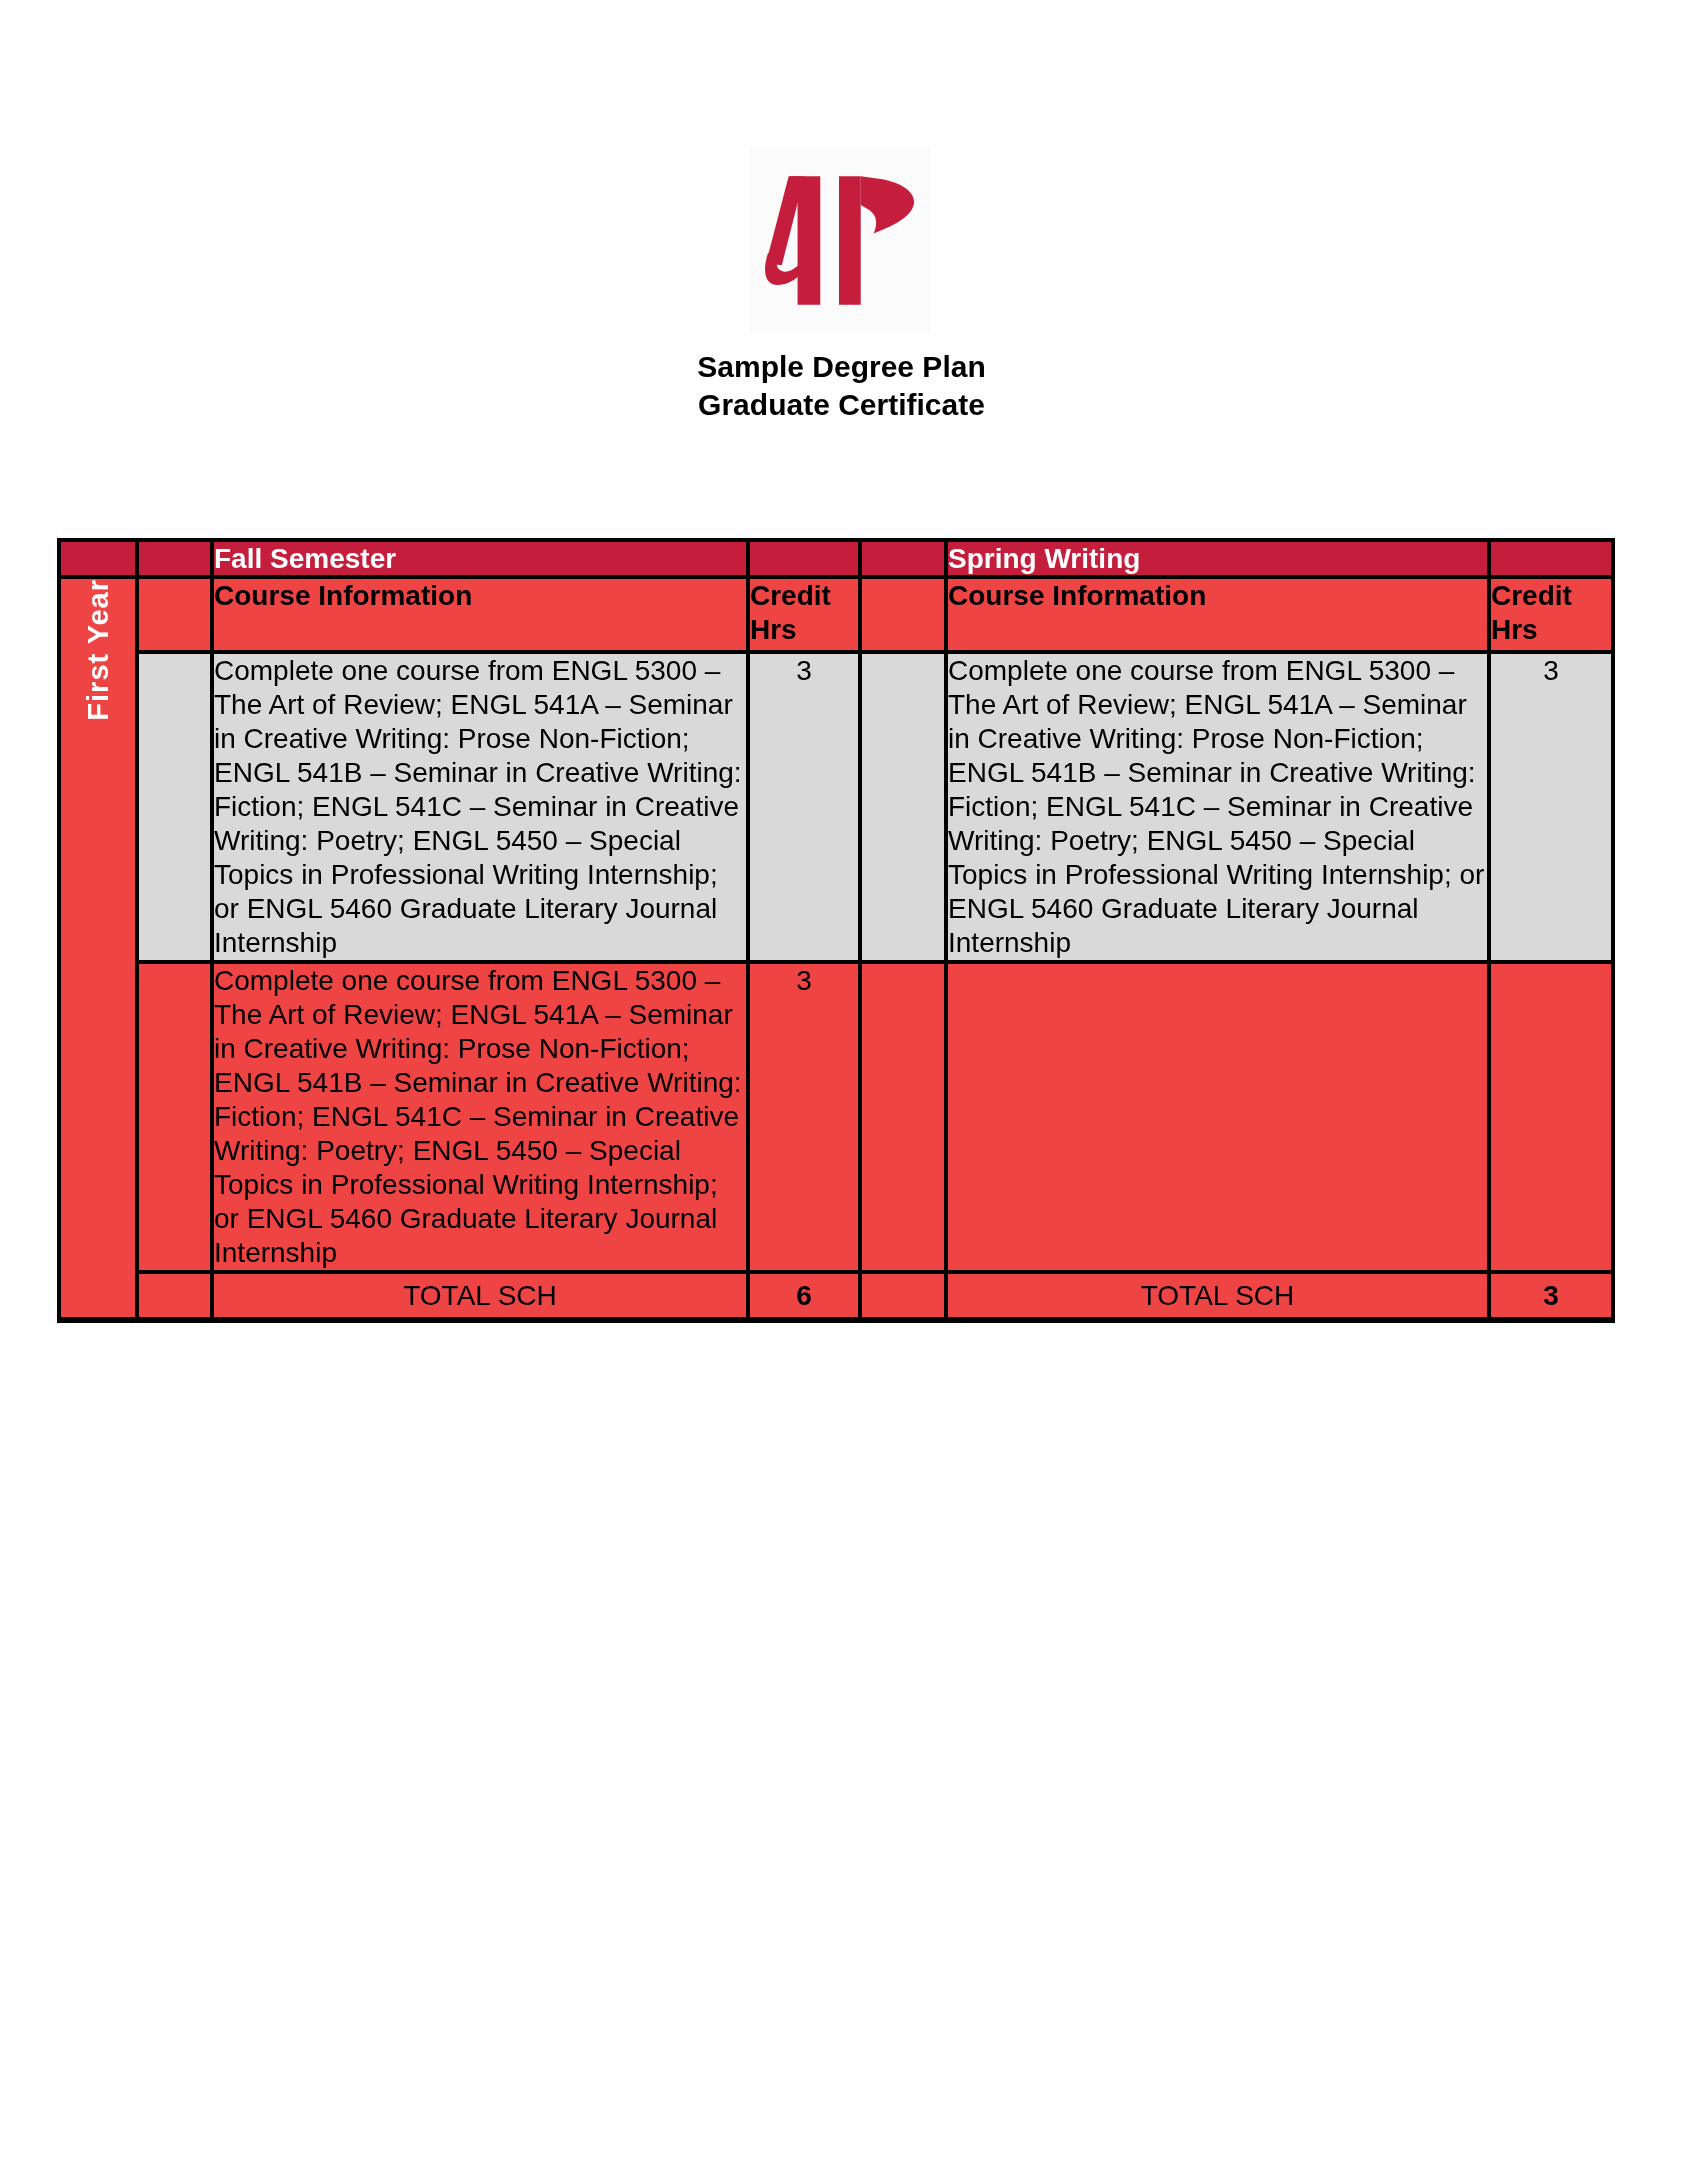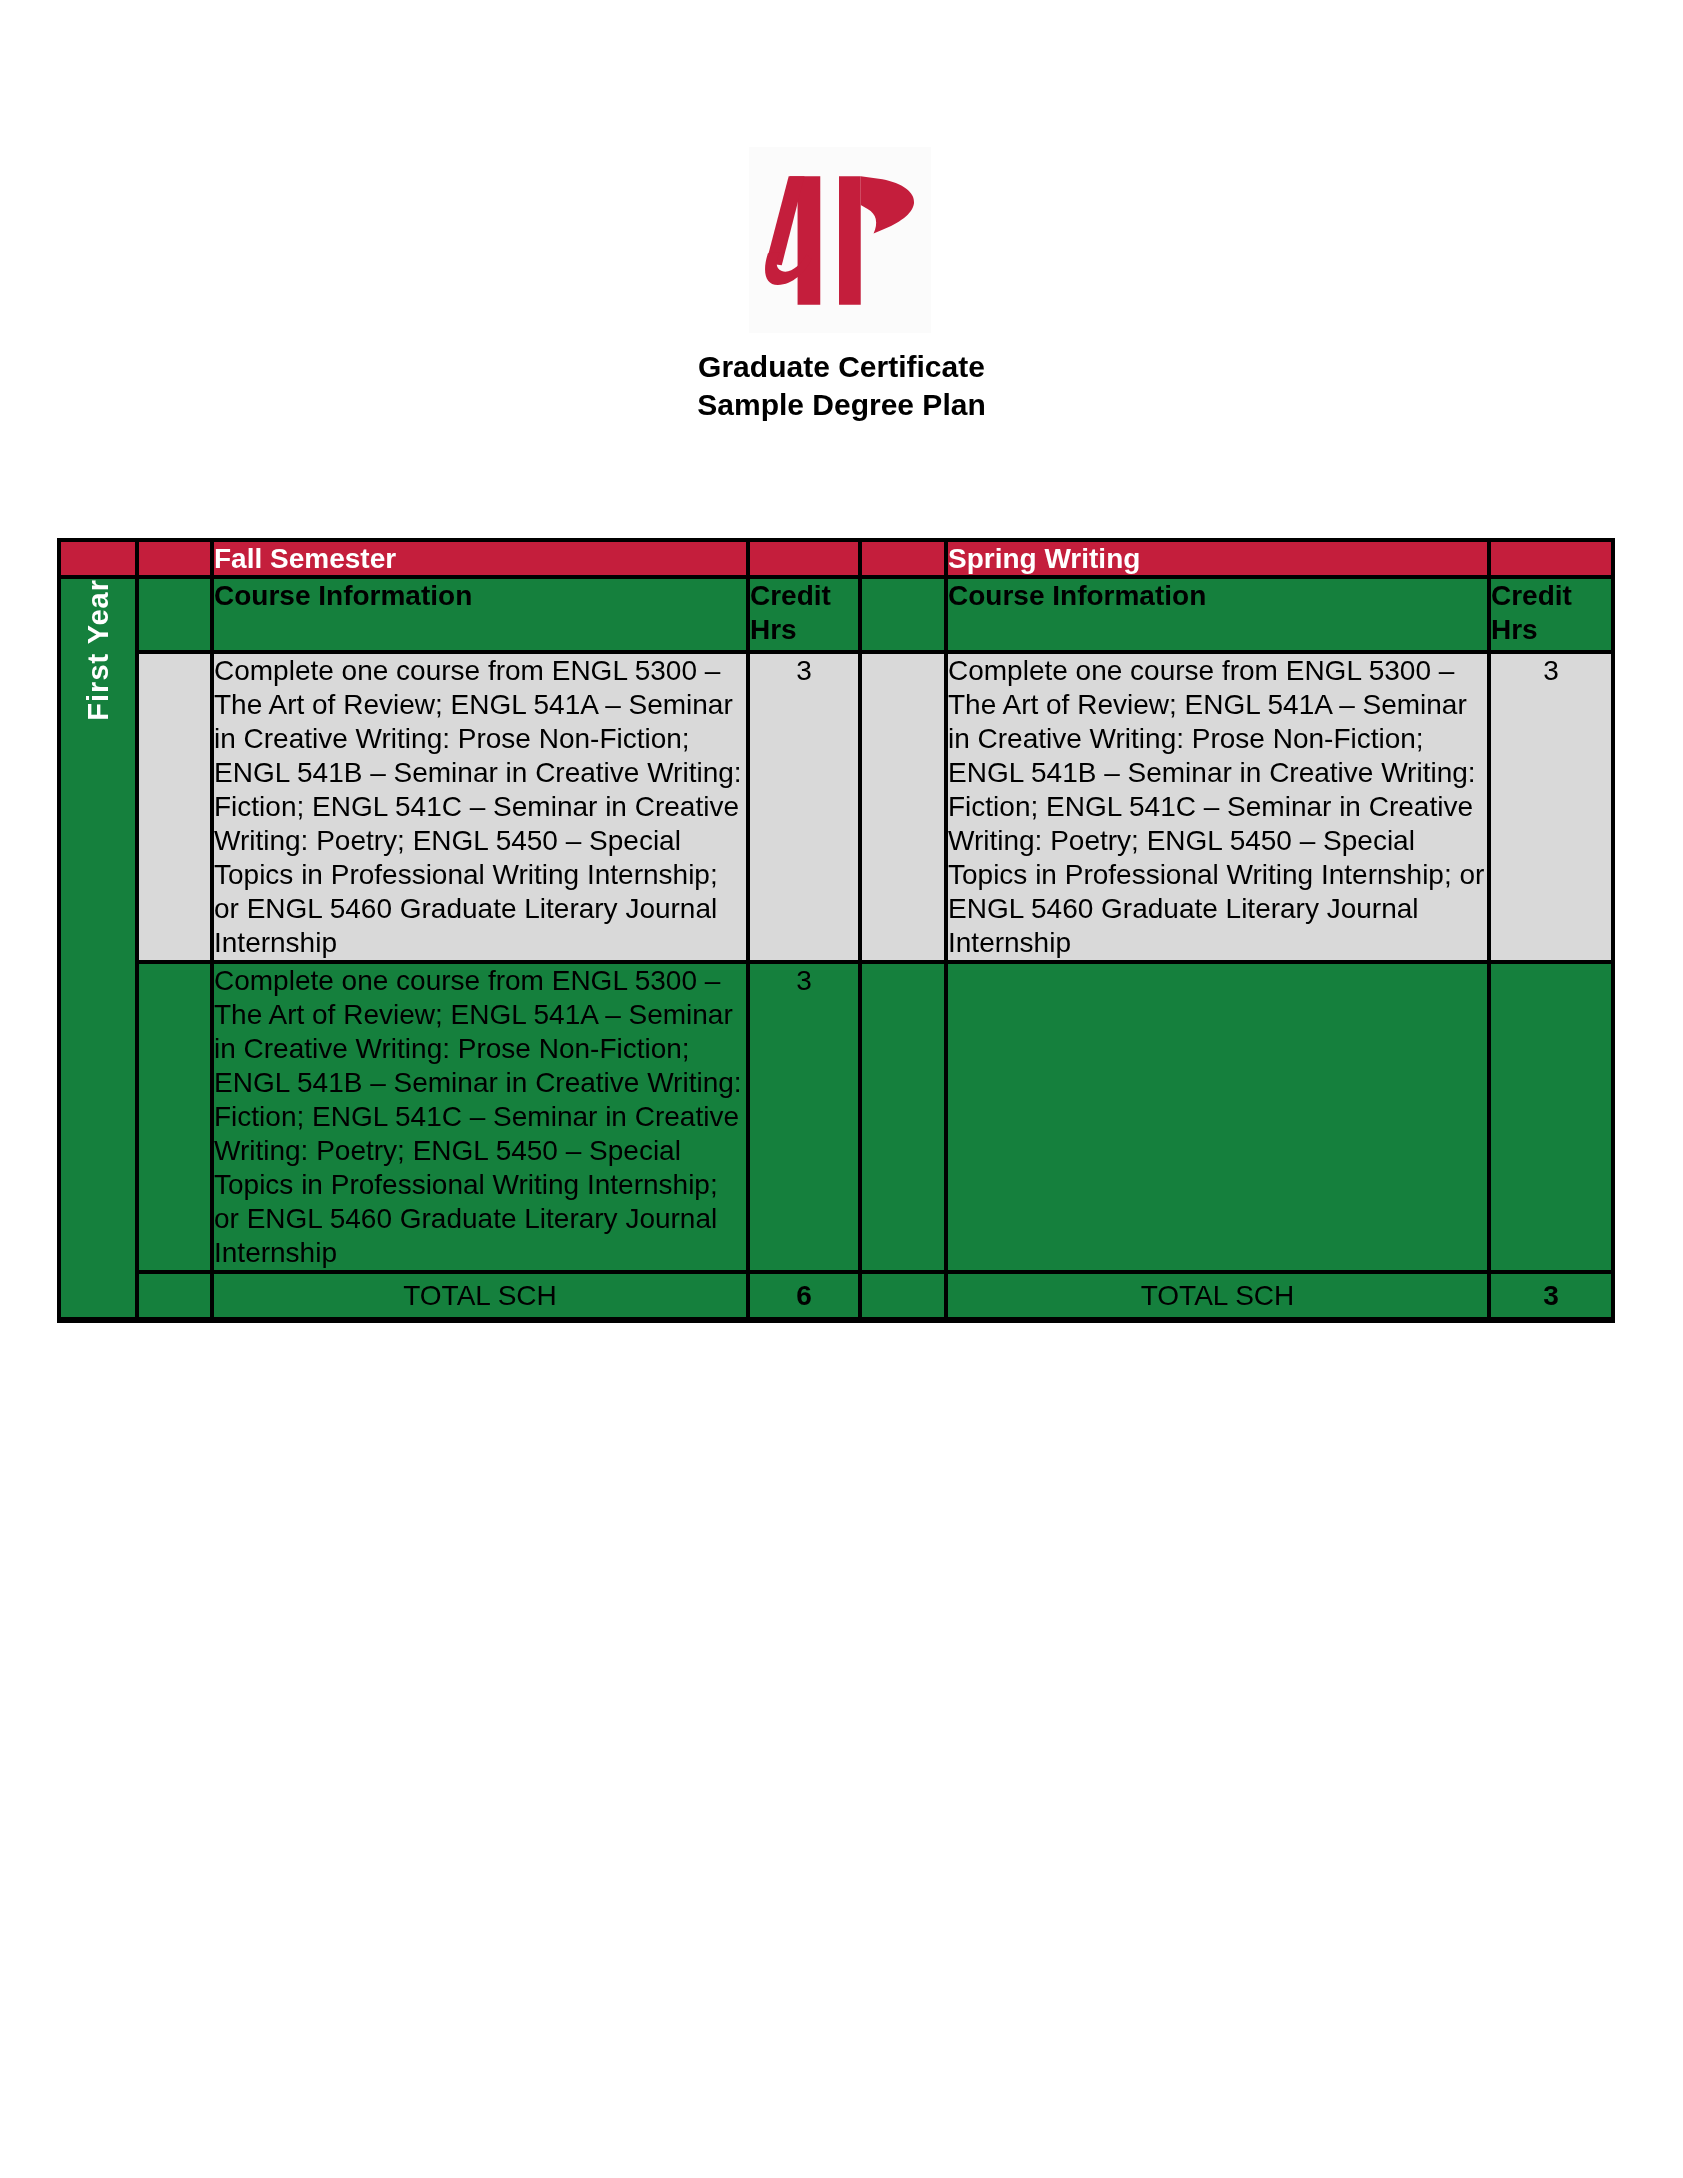--- a/index.html
+++ b/index.html
@@ -24,21 +24,21 @@
     line-height:38px;
   }
   table.plan {
     position:absolute; left:57px; top:538px;
     width:1553px;
     border-collapse:collapse;
     table-layout:fixed;
   }
   table.plan, table.plan td { border:4px solid #000; }
   table.plan { border-bottom-width:6px; }
-  table.plan td { padding:0; vertical-align:top; background:#15803d; }
+  table.plan td { padding:0; vertical-align:top; background:#ef4444; }
 
   tr.band td { height:37px; background:#C41E3C; vertical-align:middle; }
   td.sem-hdr {
     color:#fff; font-weight:bold; font-size:28px;
     padding:2px 4px 4px 12px;
   }
   tr.colhdr td { height:75px; }
   td.col-hdr {
     font-weight:bold; font-size:28px; line-height:34px;
     padding:4px 8px 0 12px;
@@ -89,22 +89,22 @@
       <path d="M3 78 C-3 96 0 110 13 110 C28 110 41 97 47 84 L42 79 C36 90 26 99 17 96 C10 93 11 86 15 77 Z"></path>
 
       <path d="M75 0 L97 0 L97 130 L75 130 Z"></path>
 
       <path d="M97 0 L119 3 C139 7 152 16 151 27 C150 38 135 48 119 54 L110 58 C115 47 113 38 104 33 L97 29 Z"></path>
     </g>
   </svg>
 </div>
 
 <div class="title-block">
+  <div>Sample Degree Plan</div>
   <div>Graduate Certificate</div>
-  <div>Sample Degree Plan</div>
 </div>
 
 <table class="plan">
   <colgroup>
     <col style="width:78px">
     <col style="width:75px">
     <col style="width:536px">
     <col style="width:112px">
     <col style="width:86px">
     <col style="width:543px">

